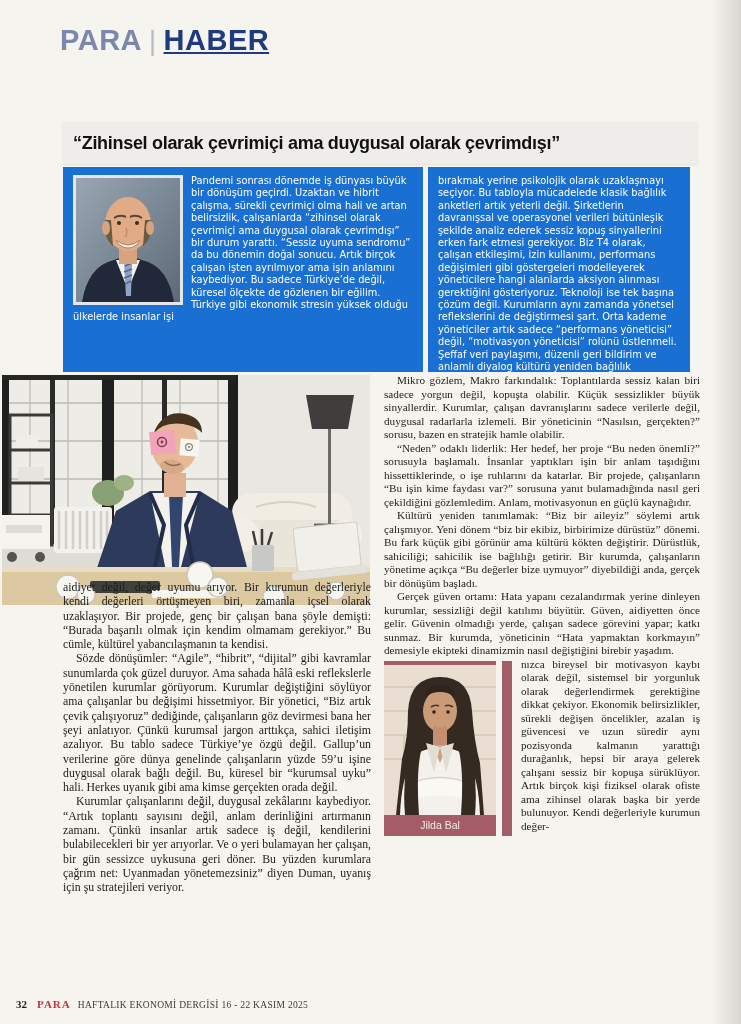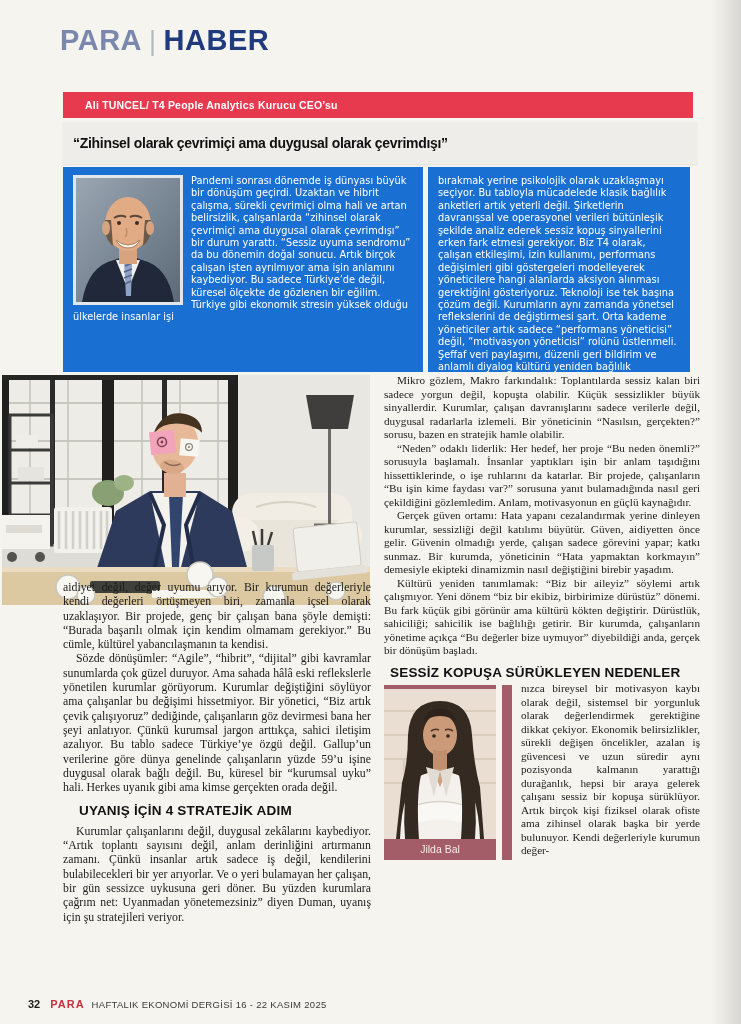--- a/index.html
+++ b/index.html
@@ -10,30 +10,30 @@
   }
   .page::after{
     content:"";position:absolute;right:0;top:0;width:30px;height:100%;
     background:linear-gradient(to right,rgba(0,0,0,0),rgba(0,0,0,0.12));
     pointer-events:none;
   }
   
   .masthead{position:absolute;left:60px;top:24px;font-family:"Liberation Sans",sans-serif;font-weight:bold;font-size:29px;letter-spacing:.5px;}
   .masthead .brand{color:#7b88ae;}
   .masthead .sep{color:#b3b8c2;font-weight:normal;padding:0 7px;font-size:27px;}
-  .masthead .section{color:#1f3b7d;}
+  .masthead .section{color:#1f3b7d;text-decoration:underline;}
   
   .kicker{position:absolute;left:63px;top:92px;width:630px;height:26px;background:#e83a4e;
     font-family:"Liberation Sans",sans-serif;font-weight:bold;font-size:10.5px;color:#ffffff;
     line-height:26px;padding-left:22px;box-sizing:border-box;letter-spacing:.2px;}
   
   .headline-band{position:absolute;left:63px;top:122px;width:634px;height:42px;background:#eeede9;
     box-shadow:0 1px 2px rgba(0,0,0,.08);}
   .headline-band h1{margin:0;font-family:"Liberation Sans",sans-serif;font-weight:bold;
-    font-size:14px;letter-spacing:-0.3px;color:#111;line-height:42px;padding-left:10px;white-space:nowrap;}
+    font-size:18px;letter-spacing:-0.3px;color:#111;line-height:42px;padding-left:10px;white-space:nowrap;}
   
   .lead-box{position:absolute;left:63px;top:167px;width:627px;height:205px;background:#1a70d2;
     display:flex;box-sizing:border-box;}
   .lead-col{font-family:"DejaVu Sans",sans-serif;color:#ffffff;font-size:9.8px;line-height:12.4px;
     padding:8px 10px;box-sizing:border-box;overflow:hidden;}
   .lead-col.left{width:360px;}
   .lead-col.right{flex:1;}
   .lead-divider{width:5px;background:#f4f3ef;}
   .lead-col p{margin:0;}
   .headshot{float:left;width:104px;height:124px;border:3px solid #e4e7ea;margin:0 8px 3px 0;background:#76828f;}
@@ -52,37 +52,34 @@
   .col-left h2.sec{margin:10px 0 5px 16px;}
   .col-right h2.sec{margin:8px 0 3px 6px;}
   
   .jilda-block{float:left;margin:3px 9px 2px 0;display:flex;}
   .jilda-frame{width:112px;border-top:4px solid #a25d68;}
   .jilda-frame svg{display:block;width:112px;height:150px;}
   .jilda-caption{height:21px;background:#a25d68;color:#f6e8e8;text-align:center;
     font-family:"Liberation Sans",sans-serif;font-size:10.5px;line-height:21px;}
   .jilda-bar{width:10px;background:#a25d68;margin-left:6px;height:175px;}
   
-  .footer{position:absolute;left:28px;top:998px;font-family:Liberation Sans, sans-serif;font-size:9.5px;color:#3a3a3a;}
+  .footer{position:absolute;left:16px;top:998px;font-family:Liberation Serif, serif;font-size:9.5px;color:#3a3a3a;}
   .footer .pn{font-weight:bold;font-size:11px;color:#1c1c1c;margin-right:10px;}
   .footer .fb{font-weight:bold;font-size:11px;color:#c7323f;letter-spacing:1px;margin-right:7px;}
   .footer .ft{letter-spacing:.3px;}
 </style>
 </head>
 <body>
 
 <div class="page">
 
   <div class="masthead">
     <span class="brand">PARA</span><span class="sep">|</span><span class="section">HABER</span>
   </div>
 
-  <div class="kicker">
-    <span>Ali TUNCEL/ T4 People Analytics Kurucu CEO’su</span>
-  </div>
 
   <div class="headline-band">
     <h1>“Zihinsel olarak çevrimiçi ama duygusal olarak çevrimdışı”</h1>
   </div>
 
   <div class="lead-box">
     <div class="lead-col left">
       <span class="headshot">
         <svg viewBox="0 0 104 124">
           <defs>
@@ -212,30 +209,28 @@
           <rect x="294" y="150" width="64" height="44" rx="3" fill="#f1efe9" stroke="#d0cdc5"></rect>
           <rect x="288" y="194" width="76" height="8" rx="3" fill="#e4e1da"></rect>
         </g>
       </g>
     </svg>
   </div>
 
   <div class="col col-left">
     <p>aidiyet değil, değer uyumu arıyor. Bir kurumun değerleriyle kendi değerleri örtüşmeyen biri, zamanla içsel olarak uzaklaşıyor. Bir projede, genç bir çalışan bana şöyle demişti: “Burada başarılı olmak için kendim olmamam gerekiyor.” Bu cümle, kültürel yabancılaşmanın ta kendisi.</p>
     <p class="ind">Sözde dönüşümler: “Agile”, “hibrit”, “dijital” gibi kavramlar sunumlarda çok güzel duruyor. Ama sahada hâlâ eski reflekslerle yönetilen kurumlar görüyorum. Kurumlar değiştiğini söylüyor ama çalışanlar bu değişimi hissetmiyor. Bir yönetici, “Biz artık çevik çalışıyoruz” dediğinde, çalışanların göz devirmesi bana her şeyi anlatıyor. Çünkü kurumsal jargon arttıkça, sahici iletişim azalıyor. Bu tablo sadece Türkiye’ye özgü değil. Gallup’un verilerine göre dünya genelinde çalışanların yüzde 59’u işine duygusal olarak bağlı değil. Bu, küresel bir “kurumsal uyku” hali. Herkes uyanık gibi ama kimse gerçekten orada değil.</p>
-    <h2 class="sec">UYANIŞ İÇİN 4 STRATEJİK ADIM</h2>
     <p class="ind">Kurumlar çalışanlarını değil, duygusal zekâlarını kaybediyor. “Artık toplantı sayısını değil, anlam derinliğini artırmanın zamanı. Çünkü insanlar artık sadece iş değil, kendilerini bulabilecekleri bir yer arıyorlar. Ve o yeri bulamayan her çalışan, bir gün sessizce uykusuna geri döner. Bu yüzden kurumlara çağrım net: Uyanmadan yönetemezsiniz” diyen Duman, uyanış için şu stratejileri veriyor.</p>
   </div>
 
   <div class="col col-right">
     <p class="ind">Mikro gözlem, Makro farkındalık: Toplantılarda sessiz kalan biri sadece yorgun değil, kopuşta olabilir. Küçük sessizlikler büyük sinyallerdir. Kurumlar, çalışan davranışlarını sadece verilerle değil, duygusal radarlarla izlemeli. Bir yöneticinin “Nasılsın, gerçekten?” sorusu, bazen en stratejik hamle olabilir.</p>
     <p class="ind">“Neden” odaklı liderlik: Her hedef, her proje “Bu neden önemli?” sorusuyla başlamalı. İnsanlar yaptıkları işin bir anlam taşıdığını hissettiklerinde, o işe ruhlarını da katarlar. Bir projede, çalışanların “Bu işin kime faydası var?” sorusuna yanıt bulamadığında nasıl geri çekildiğini gözlemledim. Anlam, motivasyonun en güçlü kaynağıdır.</p>
+    <p class="ind">Kültürü yeniden tanımlamak: “Biz bir aileyiz” söylemi artık çalışmıyor. Yeni dönem “biz bir ekibiz, birbirimize dürüstüz” dönemi. Bu fark küçük gibi görünür ama kültürü kökten değiştirir. Dürüstlük, sahiciliği; sahicilik ise bağlılığı getirir. Bir kurumda, çalışanların yönetime açıkça “Bu değerler bize uymuyor” diyebildiği anda, gerçek bir dönüşüm başladı.</p>
     <p class="ind">Gerçek güven ortamı: Hata yapanı cezalandırmak yerine dinleyen kurumlar, sessizliği değil katılımı büyütür. Güven, aidiyetten önce gelir. Güvenin olmadığı yerde, çalışan sadece görevini yapar; katkı sunmaz. Bir kurumda, yöneticinin “Hata yapmaktan korkmayın” demesiyle ekipteki dinamizmin nasıl değiştiğini birebir yaşadım.</p>
-    <p class="ind">Kültürü yeniden tanımlamak: “Biz bir aileyiz” söylemi artık çalışmıyor. Yeni dönem “biz bir ekibiz, birbirimize dürüstüz” dönemi. Bu fark küçük gibi görünür ama kültürü kökten değiştirir. Dürüstlük, sahiciliği; sahicilik ise bağlılığı getirir. Bir kurumda, çalışanların yönetime açıkça “Bu değerler bize uymuyor” diyebildiği anda, gerçek bir dönüşüm başladı.</p>
-    <h2 class="sec">SESSİZ KOPUŞA SÜRÜKLEYEN NEDENLER</h2>
     <div>
       <div class="jilda-block">
         <div class="jilda-frame">
           <svg viewBox="0 0 112 150">
             <rect width="112" height="150" fill="#e9ded1"></rect>
             <path d="M0 22 H112 M0 46 H112 M0 70 H112 M0 94 H112" stroke="#dbcdbd" stroke-width="2"></path>
             <path d="M30 22 V46 M75 22 V46 M52 46 V70 M20 70 V94 M88 70 V94" stroke="#dbcdbd" stroke-width="2"></path>
             <path d="M56 12 q30 0 32 34 q2 30 8 52 l4 52 h-88 l6 -56 q6 -20 6 -48 q2 -34 32 -34z" fill="#342a22"></path>
             <ellipse cx="56" cy="46" rx="17" ry="21" fill="#cb9a78"></ellipse>
             <path d="M40 32 q16 -10 32 0 q-2 -12 -16 -12 q-14 0 -16 12z" fill="#2e241d"></path>

